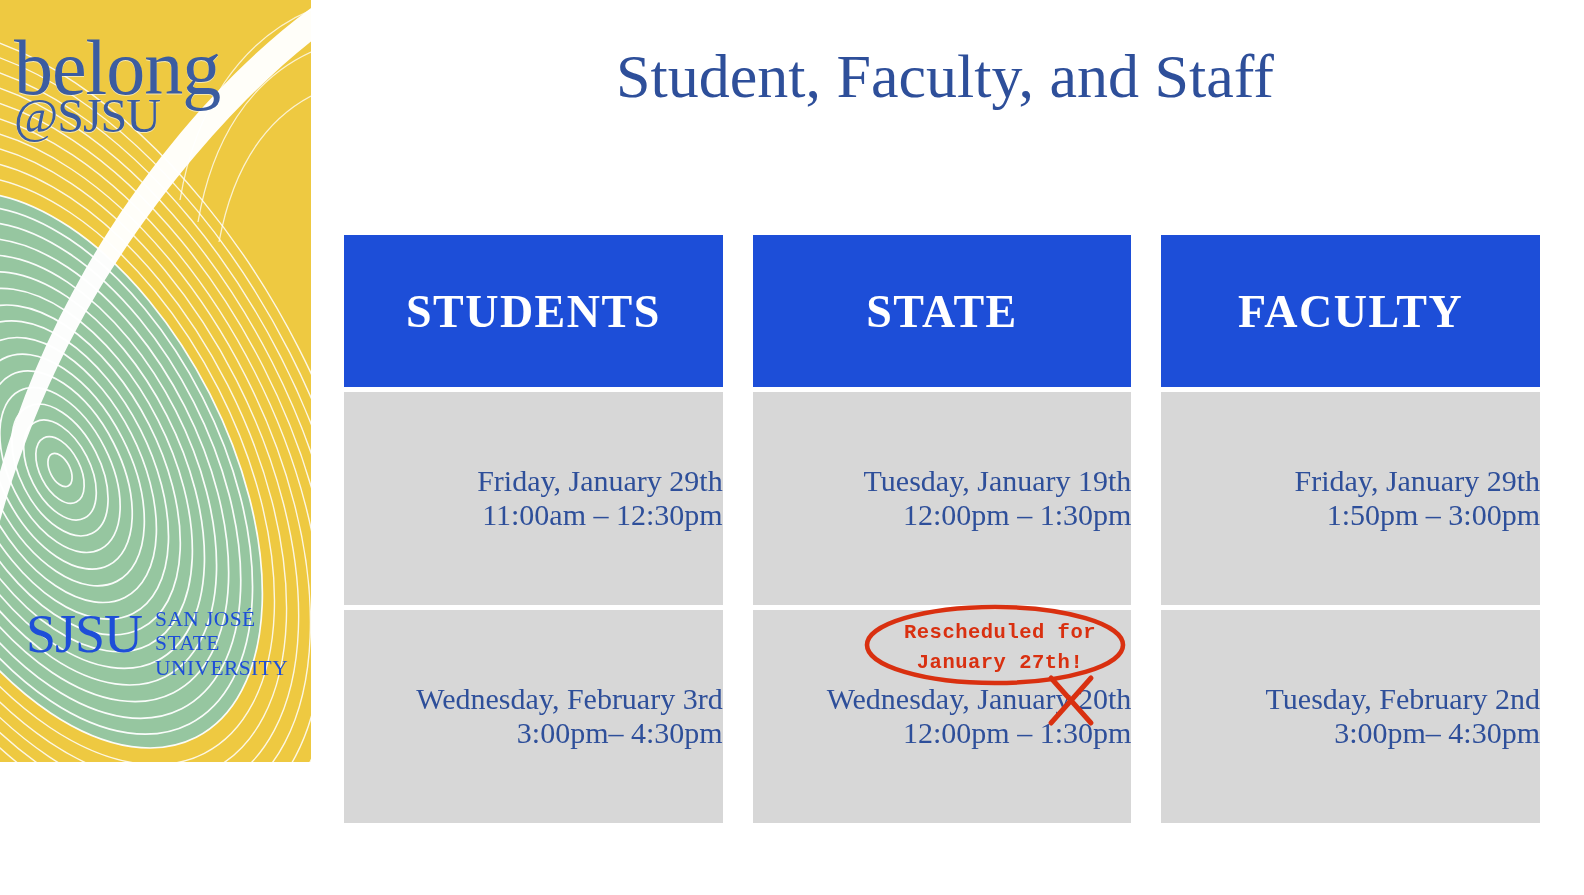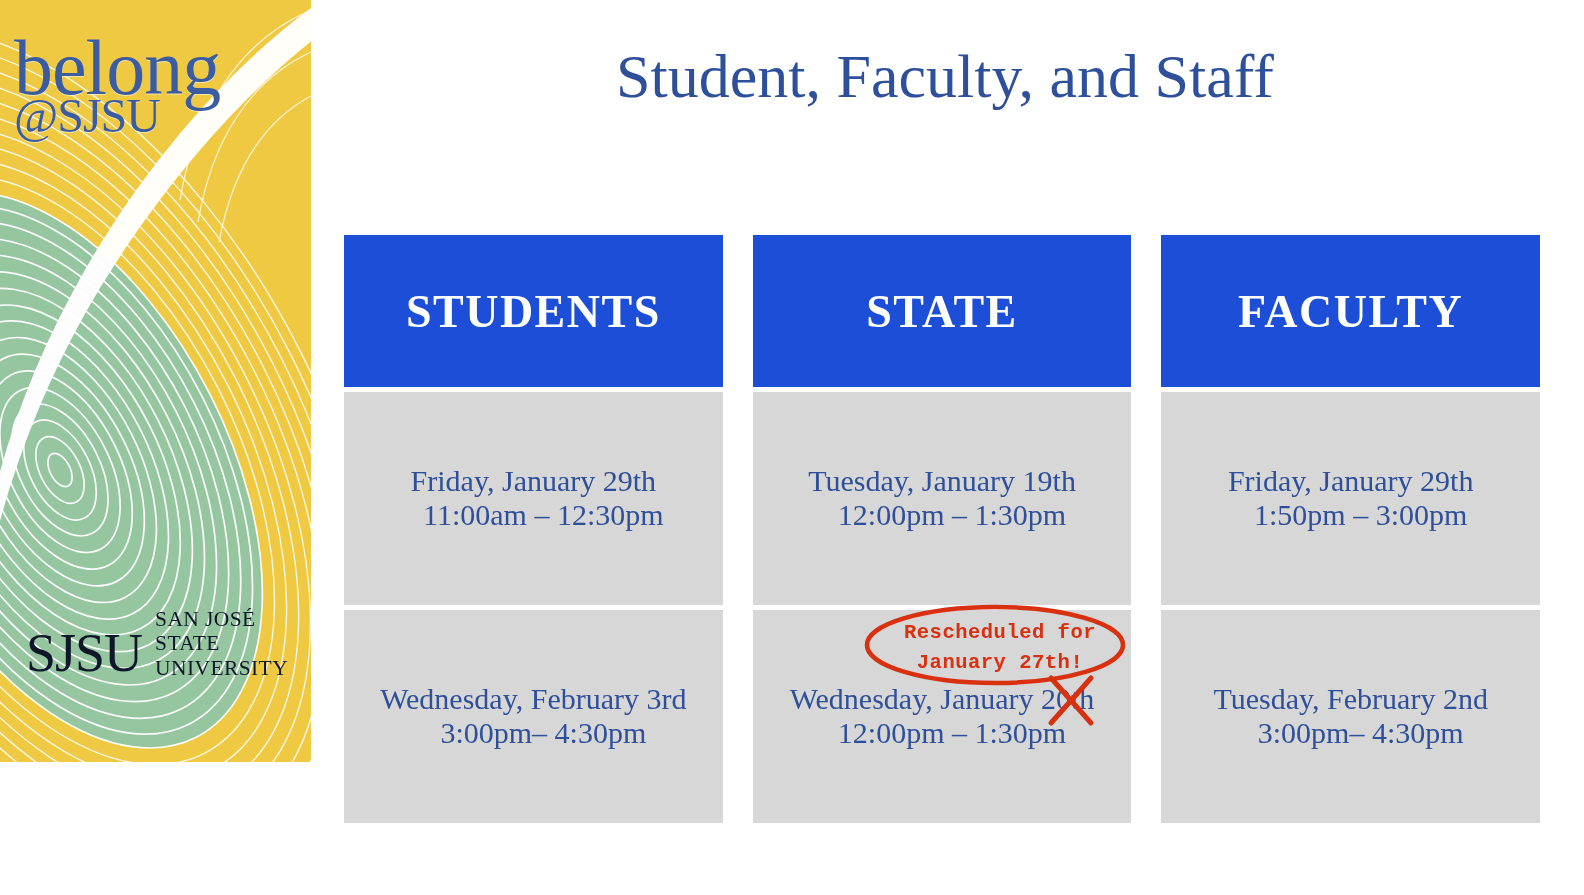--- a/index.html
+++ b/index.html
@@ -57,22 +57,22 @@
     display: block;
     font-size: 48px;
     font-weight: 400;
     margin-top: -6px;
   }
   .sjsu-logo {
     position: absolute;
     left: 26px;
     bottom: 82px;
     display: flex;
-    align-items: flex-end;
-    color: #0f172a;
+    align-items: flex-start;
+    color: #1d4ed8;
   }
   .sjsu-mark {
     font-family: "Liberation Serif", "DejaVu Serif", serif;
     font-size: 54px;
     line-height: 1;
     letter-spacing: -1px;
   }
   .sjsu-sub {
     margin-left: 13px;
     font-family: "Liberation Serif", "DejaVu Serif", serif;
@@ -123,21 +123,21 @@
     font-size: 46px;
     font-weight: 700;
     letter-spacing: 1.5px;
   }
   .session-cell {
     position: relative;
     height: 213px;
     background: #d7d7d7;
     display: flex;
     flex-direction: column;
-    align-items: center;
+    align-items: flex-end;
     justify-content: center;
     color: #2e4f9a;
     font-family: "Liberation Serif", "DejaVu Serif", serif;
   }
   .session-date {
     font-size: 30px;
     line-height: 1.1;
     white-space: nowrap;
   }
   .session-time {

